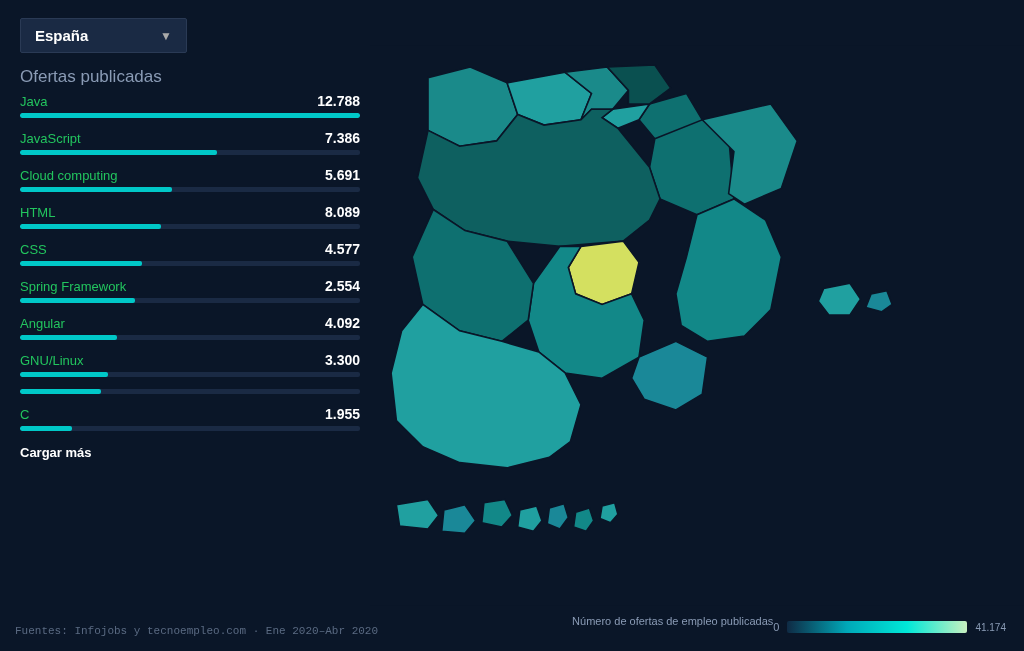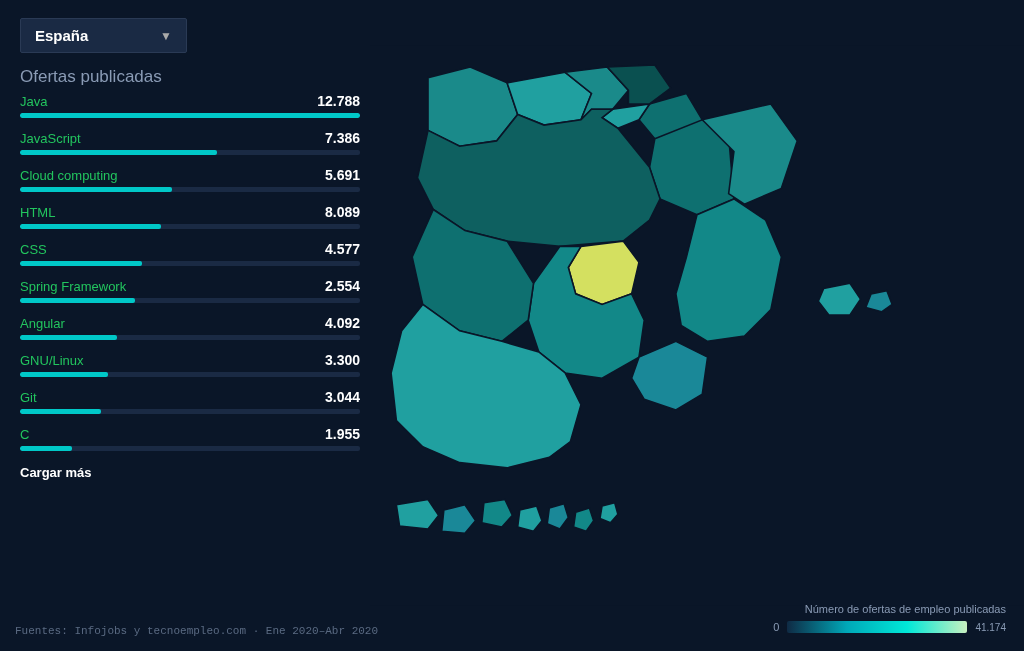--- a/index.html
+++ b/index.html
@@ -134,21 +134,20 @@
       width: 100%;
       height: 100%;
     }
 
     
     .legend-container {
       position: absolute;
       bottom: 18px;
       right: 18px;
       display: flex;
-      flex-direction: column;
       align-items: flex-end;
     }
 
     .legend-title {
       font-size: 11px;
       color: #8a9bb5;
       margin-bottom: 6px;
       text-align: right;
     }
 
@@ -255,24 +254,20 @@
       <div class="bar-item">
       <div class="bar-header">
         <span class="bar-label">GNU/Linux</span>
         <span class="bar-value">3.300</span>
       </div>
       <div class="bar-track">
         <div class="bar-fill" style="width:25.8%"></div>
       </div>
     </div>
       <div class="bar-item">
-      <div class="bar-header">
-        <span class="bar-label">Git</span>
-        <span class="bar-value">3.044</span>
-      </div>
       <div class="bar-track">
         <div class="bar-fill" style="width:23.8%"></div>
       </div>
     </div>
       <div class="bar-item">
       <div class="bar-header">
         <span class="bar-label">C</span>
         <span class="bar-value">1.955</span>
       </div>
       <div class="bar-track">

